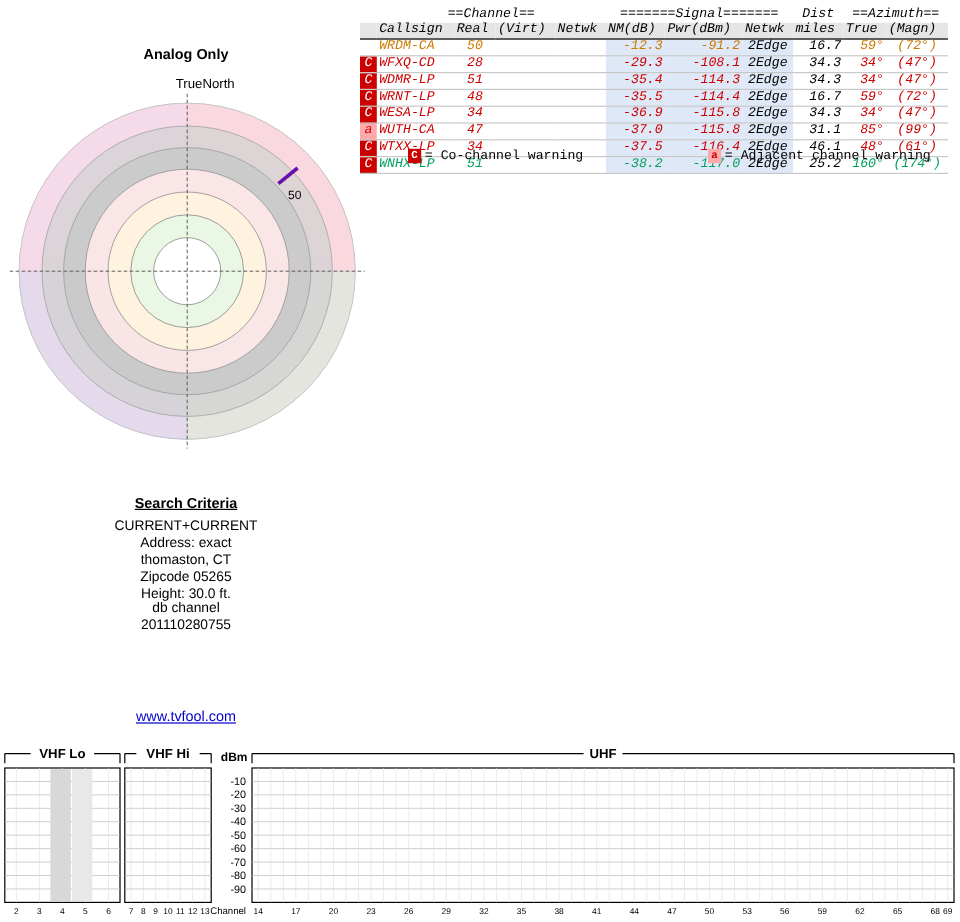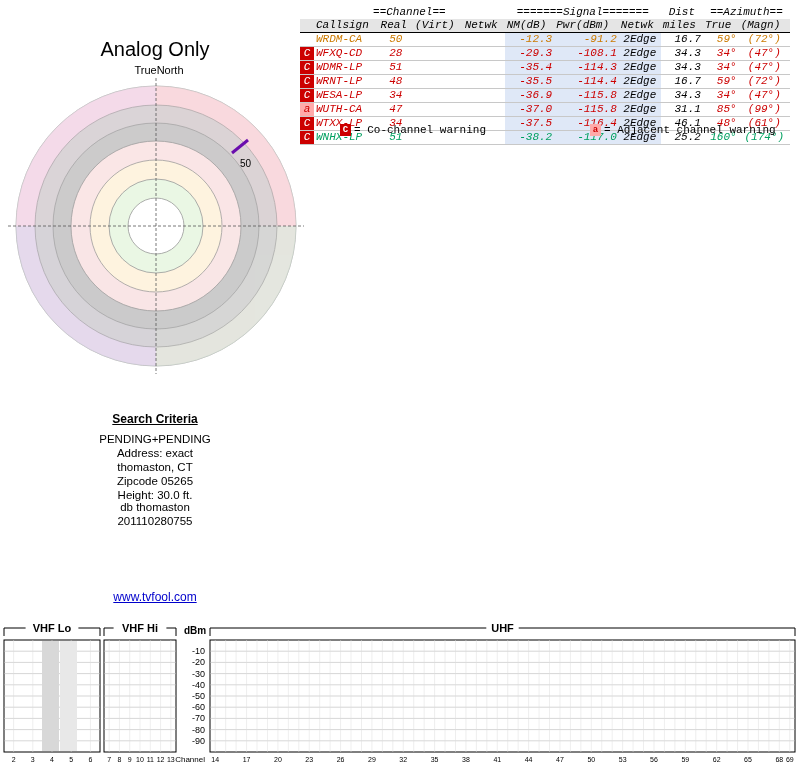--- a/index.html
+++ b/index.html
@@ -22,27 +22,27 @@
     top: 0;
     width: 310px;
     height: 600px;
   }
   #analog-title {
     position: absolute;
     left: 0;
     top: 38px;
     width: 310px;
     text-align: center;
-    font-size: 20px;
-    font-weight: normal;
+    font-size: 12px;
+    font-weight: bold;
     color: #000;
   }
   #truenorth-label {
     position: absolute;
-    left: 4px;
+    left: 16px;
     top: 64px;
     width: 310px;
     text-align: center;
     font-size: 11px;
     color: #000;
   }
   #n-label {
     position: absolute;
     left: 0;
     top: 86px;
@@ -219,29 +219,29 @@
 
     <line x1="0" y1="148" x2="296" y2="148" stroke="#555555" stroke-width="0.8" stroke-dasharray="3,2"></line>
     <line x1="148" y1="0" x2="148" y2="296" stroke="#555555" stroke-width="0.8" stroke-dasharray="3,2"></line>
 
     <line x1="224" y1="75" x2="240" y2="62" stroke="#6a0dad" stroke-width="3"></line>
   </svg>
   <div style="position:absolute; left:240px; top:158px; font-size:10px; color:#000;">50</div>
 
   <div id="search-block">
     <div class="heading">Search Criteria</div>
-    <div>PENDING+PENDING</div>
+    <div>CURRENT+CURRENT</div>
     <div>Address: exact</div>
     <div>thomaston, CT</div>
     <div>Zipcode 05265</div>
     <div>Height: 30.0 ft.</div>
   </div>
 
   <div id="datecode-block">
-    <div>db thomaston</div>
+    <div>db channel</div>
     <div>201110280755</div>
   </div>
 
   <div id="site-link">www.tvfool.com</div>
 </div>
 
 <div id="table-panel">
   <table class="sig">
     <thead>
       <tr class="hdr-group">

